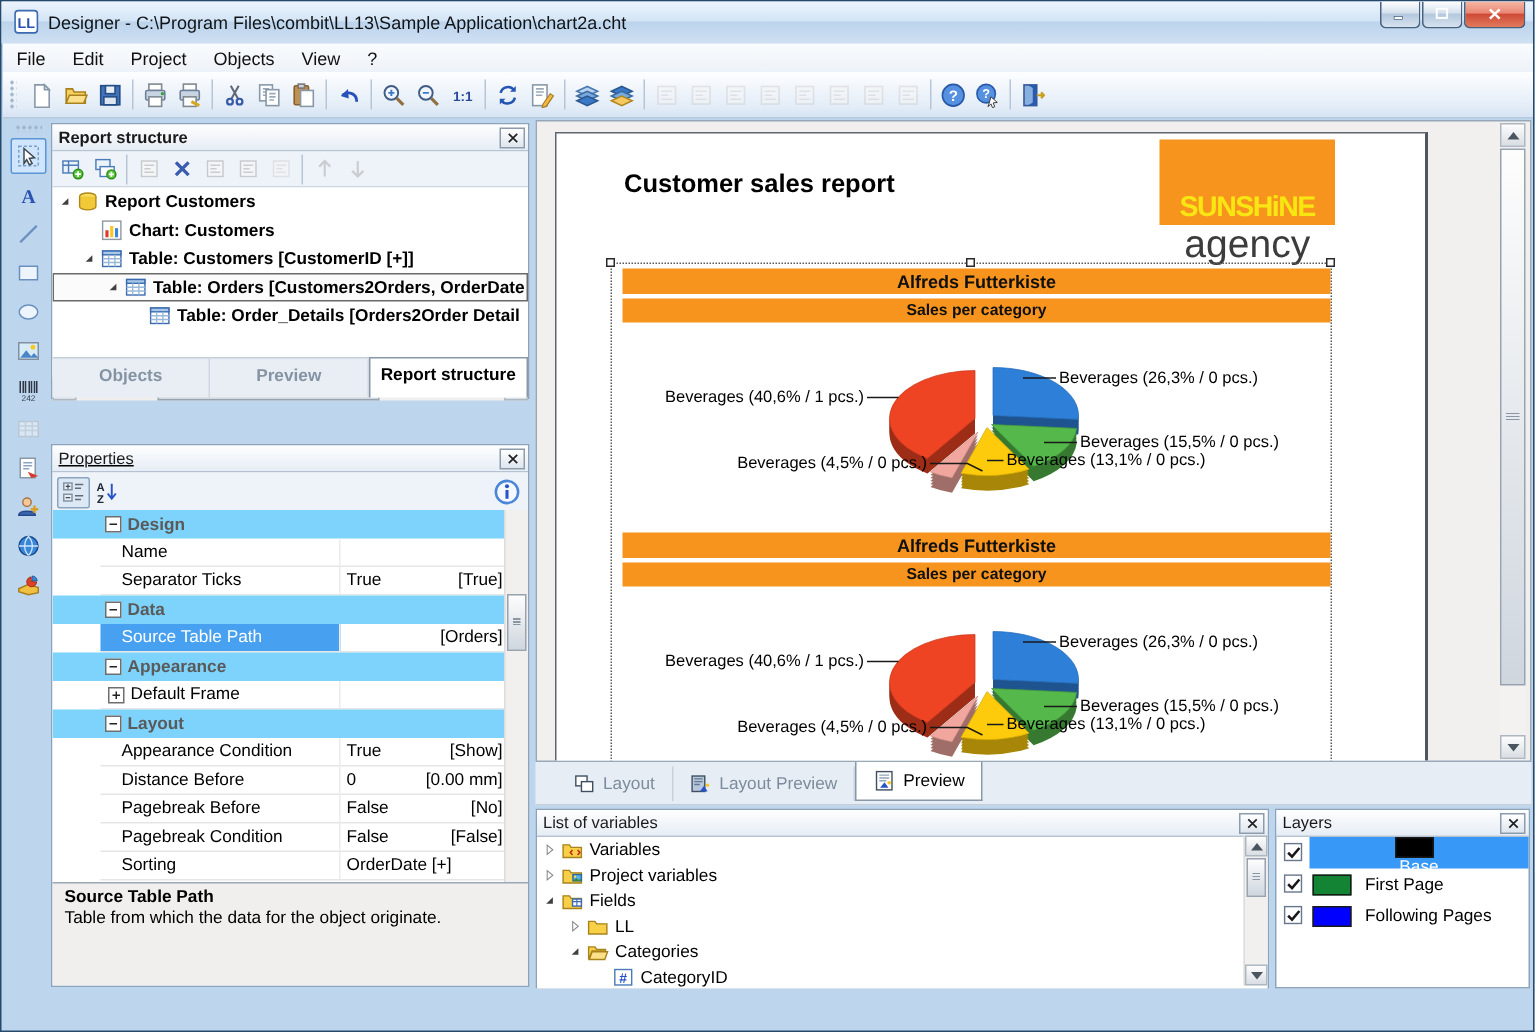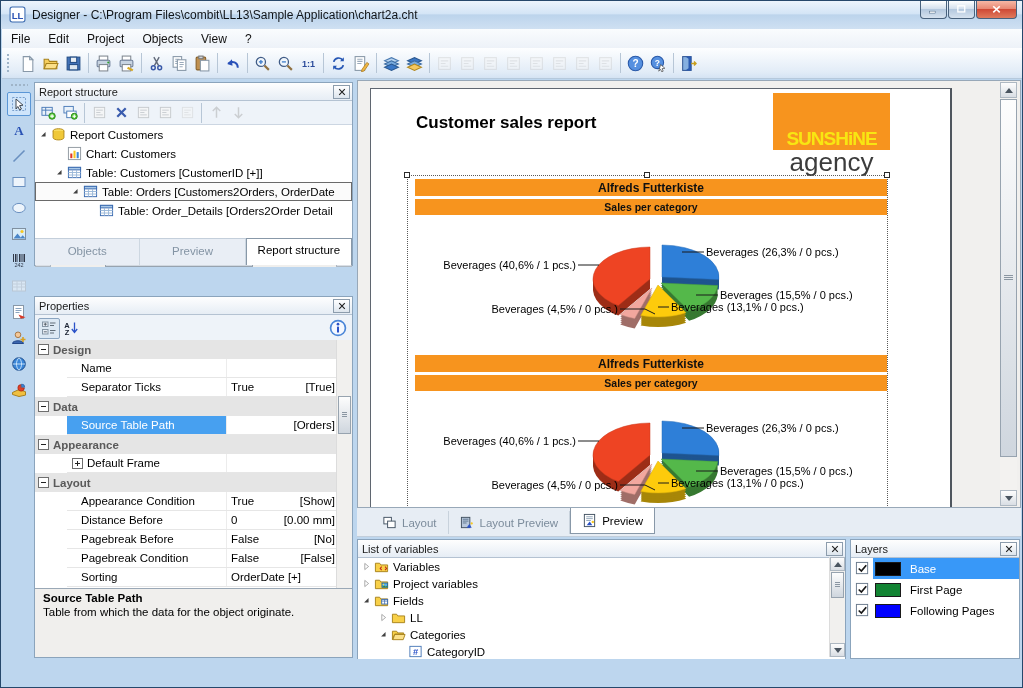--- a/index.html
+++ b/index.html
@@ -41,21 +41,21 @@
   .palette .active{background:#cfe5fb;border:1px solid #5a96d6;box-sizing:border-box;}
   
   .panel{position:absolute;background:#fff;border:1px solid #8ba4bc;box-sizing:border-box;}
   .phead{height:17px;background:linear-gradient(#fefefe,#e6edf5);border-bottom:1px solid #b4c2d2;
     display:flex;align-items:center;font-size:11px;padding:0 2px 0 4px;color:#1a1a1a;}
   .phead .ttl{flex:1;}
   .pclose{width:17px;height:14px;border:1px solid #8c9cac;background:linear-gradient(#ffffff,#dde5ed);
     display:flex;align-items:center;justify-content:center;box-sizing:border-box;}
   .pclose .ic{width:10px;height:10px}
   
-  #report-panel{left:33px;top:81px;width:319px;height:184px;}
+  #report-panel{left:33px;top:81px;width:319px;height:184px;font-weight:bold;}
   .rs-toolbar{height:23px;background:#eef3f9;border-bottom:1px solid #ccd6e2;display:flex;align-items:center;padding:0 2px;}
   .rs-toolbar .tbtn{width:22px;height:20px}
   .rs-toolbar .tbtn .ic{width:15px;height:15px}
   .tree{position:relative;background:#fff;font-size:11.5px;overflow:hidden;}
   #rs-tree{height:126px;}
   .trow{height:19px;display:flex;align-items:center;white-space:nowrap;overflow:hidden;color:#000;}
   .trow .ind{flex:none;}
   .trow .exp{width:11px;height:11px;flex:none;}
   .trow .ti{width:15px;height:15px;margin:0 4px 0 2px;flex:none;}
   .trow .lbl{padding-right:4px;}
@@ -71,30 +71,30 @@
   .arr.down{border-top:5px solid #4a5560;margin-bottom:-4px;}
   .arr.left{border-right:5px solid #4a5560;margin-left:-4px;}
   .arr.right{border-left:5px solid #4a5560;margin-right:-4px;}
   .grip3:after{content:"";position:absolute;left:3px;right:3px;top:50%;height:5px;margin-top:-3px;
     background:repeating-linear-gradient(#8a96a2 0 1px,transparent 1px 2px);}
   
   .ptabs{position:absolute;left:0;right:0;bottom:0;height:26px;background:#e9eef5;display:flex;border-top:1px solid #c4cfdb;}
   .ptab{flex:1;text-align:center;font-size:11.5px;color:#8494a4;padding-top:6px;border-right:1px solid #cdd7e1;box-sizing:border-box;}
   .ptab.active{background:#fff;border:1px solid #8898a8;border-bottom:none;color:#000;padding-top:5px;margin-top:-1px;}
   
-  #props-panel{left:33px;top:295px;width:319px;height:362px;}
+  #props-panel{left:33px;top:295px;width:319px;height:362px;text-decoration:underline;}
   .props-tb{height:26px;background:#eef3f9;border-bottom:1px solid #ccd6e2;display:flex;align-items:center;padding:0 3px;}
   .props-tb .tbtn{width:22px;height:21px}
   .props-tb .tbtn .ic{width:16px;height:16px}
   .props-tb .pressed{border:1px solid #8aa4c0;background:#dce8f4;box-sizing:border-box;}
   .props-tb .spacer{flex:1}
   .infobtn{width:22px;height:22px;display:flex;align-items:center;justify-content:center;}
   .infobtn .ic{width:18px;height:18px}
   .pgrid{position:absolute;left:0;top:43px;width:302px;height:248px;font-size:11.5px;overflow:hidden;background:#fff;}
-  .pgroup{height:19px;background:#e5e5e5;color:#5a5a5a;font-weight:bold;display:flex;align-items:center;}
+  .pgroup{height:19px;background:#7dd3fc;color:#5a5a5a;font-weight:bold;display:flex;align-items:center;padding-left:32px;}
   .prow{height:19px;display:flex;align-items:center;border-bottom:1px solid #e6e6e6;box-sizing:border-box;margin-left:32px;}
   .pname{width:160px;align-self:stretch;display:flex;align-items:center;padding-left:14px;
     border-right:1px solid #ececec;box-sizing:border-box;overflow:hidden;white-space:nowrap;}
   .pname.haspm{padding-left:2px;}
   .pval{flex:1;display:flex;justify-content:space-between;padding:0 2px 0 4px;white-space:nowrap;overflow:hidden;}
   .prow.sel .pname{background:#47a0f0;color:#fff;}
   .pm{width:9px;height:9px;border:1px solid #6e6e6e;background:#fff;margin:0 4px 0 3px;position:relative;flex:none;box-sizing:content-box;}
   .pm:before{content:"";position:absolute;left:2px;top:4px;width:5px;height:1px;background:#222;}
   .pm.plus:after{content:"";position:absolute;left:4px;top:2px;width:1px;height:5px;background:#222;}
   .pvscroll{position:absolute;right:0;top:43px;width:15px;height:248px;background:#f1f0ee;border-left:1px solid #dcdcdc;}
@@ -132,21 +132,21 @@
   
   #vars-panel{left:356px;top:538px;width:489px;height:120px;}
   #vars-tree{height:101px;}
   #vars-tree .trow{height:17px;}
   .vvscroll{position:absolute;right:0;top:17px;width:15px;bottom:1px;background:#f1f0ee;border-left:1px solid #dcdcdc;}
   .vvscroll .sbtn{width:100%;height:14px;position:absolute;}
   #layers-panel{left:849px;top:538px;width:170px;height:120px;}
   .lrow{height:21px;display:flex;align-items:center;}
   .lrow .cb{width:15px;height:15px;margin:0 3px 0 4px;flex:none;}
   .lbody{flex:1;display:flex;align-items:center;height:21px;}
-  .lbody.sel{background:#3898f8;color:#fff;}
+  .lbody.sel{background:#3898f8;color:#fff;flex-direction:column;}
   .swatch{width:26px;height:14px;border:1px solid #1a1a1a;margin:0 9px 0 2px;flex:none;box-sizing:border-box;}
   .lrow .llbl{font-size:11.5px;}
   
   .status{position:absolute;left:1px;right:1px;top:660px;height:27px;
     background:linear-gradient(#f6f9fc,#dfe8f2);border-top:1px solid #9eb2c6;
     display:flex;align-items:center;font-size:11.5px;color:#101418;box-sizing:border-box;}
   .st-pos{width:104px;padding-left:8px;flex:none;}
   .stdiv{width:1px;height:16px;background:#c2cedb;flex:none;}
   .st-mode{width:244px;padding-left:8px;flex:none;}
   .st-info{flex:1;padding-left:8px;white-space:nowrap;overflow:hidden;}

